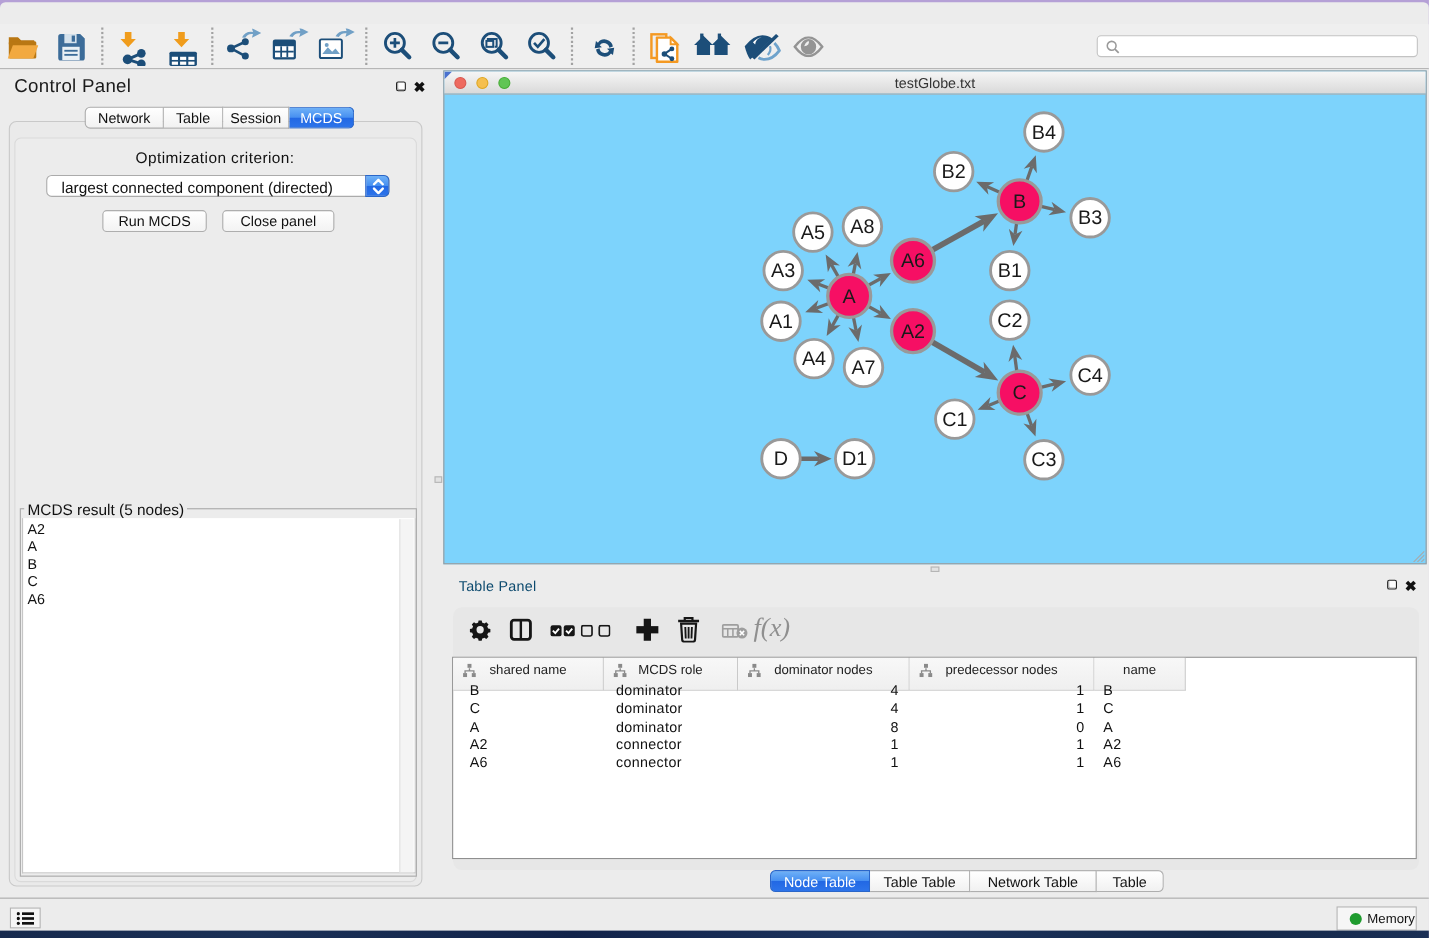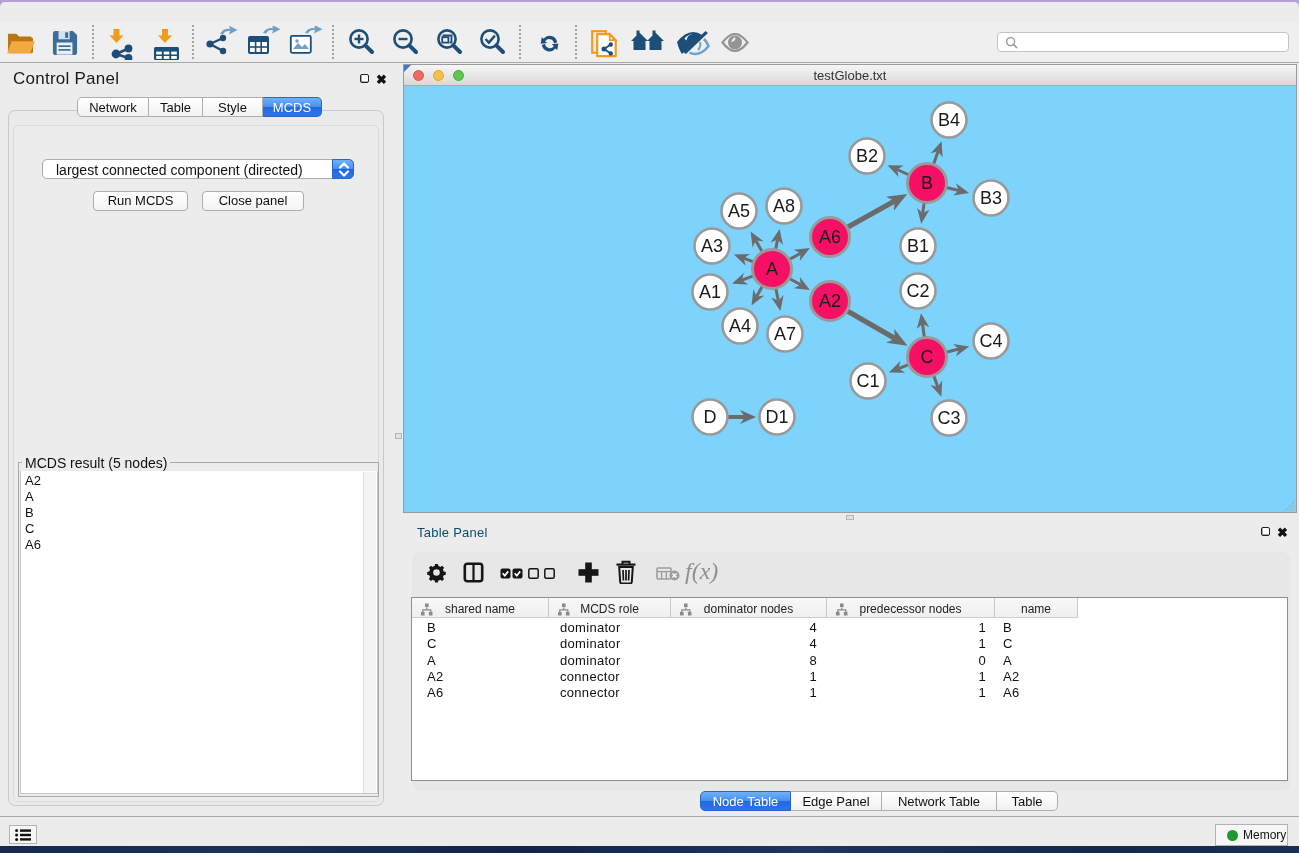--- a/index.html
+++ b/index.html
@@ -64,21 +64,21 @@
 #nettitle .nt { position:absolute; left:0; right:0; top:3px; text-align:center; font-size:13px; color:#333; }
 #netcorner { left:0; top:0; width:7px; height:7px; }
 #netgrip { right:1px; bottom:1px; width:12px; height:12px; }
 .divsq { width:7px; height:6px; background:#e2e2e2; border:1px solid #b5b5b5; }
 
 #tp-title { left:417px; top:462px; font-size:13px; letter-spacing:0.25px; color:#0c4a6e; }
 #tp-panel { left:412px; top:489px; width:878px; height:239px; background:#e7e7e7; border-radius:8px; }
 #tp-table { left:411px; top:534px; width:877px; height:184px; background:#fff; border:1px solid #8f8f8f; }
 #tp-tabs { left:672px; top:728px; width:398px;padding-left:28px; }
 #tp-tabs .t1w { width:91px; } #tp-tabs .t2w { width:91px; } #tp-tabs .t3w { width:115px; } #tp-tabs .t4w { width:61px; }
-.th { position:absolute; top:0; height:20px; border-right:1px solid #c9c9c9; border-bottom:1px solid #cfcfcf; background:linear-gradient(#f8f8f8,#efefef); }
+.th { position:absolute; top:0; height:30px; border-right:1px solid #c9c9c9; border-bottom:1px solid #cfcfcf; background:linear-gradient(#f8f8f8,#efefef); }
 .th .lbl { position:absolute; top:4px; width:100%; text-align:center; font-size:12px; color:#222; }
 .trow { position:absolute; font-size:13px; letter-spacing:0.3px; color:#111; height:16px; line-height:16px; }
 </style>
 </head>
 <body>
 <div id="win" class="abs">
   <div id="toolbar" class="abs">
     <svg class="abs" style="left:6px;top:9px" width="29" height="25" viewBox="0 0 31 27">
       <path d="M2 3 h9 l3 3 h13 v4 h-25 z" fill="#b97713"></path>
       <rect x="2" y="7" width="27" height="17" rx="1.5" fill="#b97713"></rect>
@@ -208,23 +208,24 @@
   <div id="main" class="abs">
     <div id="cp-title" class="abs">Control Panel</div>
     <div class="abs winbtn-sq" style="left:360px;top:11px"></div>
     <div class="abs winbtn-x" style="left:376px;top:12px">✖</div>
     <div id="cp-pane" class="abs">
       <div id="cp-inner" class="abs"></div>
     </div>
     <div id="cp-tabs" class="abs seg">
       <div class="t1w">Network</div>
         <div class="t2w">Table</div>
-        <div class="t3w">Style</div>
+        <div class="t3w">Session</div>
         <div class="t4w sel">MCDS</div>
     </div>
+    <div id="optlabel" class="abs" style="width:391px">Optimization criterion:</div>
     <div id="combo" class="abs">
       <div class="ctext">largest connected component (directed)</div>
       <div class="cbtn">
         <svg style="position:absolute;left:4px;top:2px" width="14" height="15" viewBox="0 0 14 15">
           <path d="M3 5.5 L7 1.5 L11 5.5" fill="none" stroke="#fff" stroke-width="2.2" stroke-linecap="round" stroke-linejoin="round"></path>
           <path d="M3 9.5 L7 13.5 L11 9.5" fill="none" stroke="#fff" stroke-width="2.2" stroke-linecap="round" stroke-linejoin="round"></path>
         </svg>
       </div>
     </div>
     <div id="btn-run" class="abs btn">Run MCDS</div>
@@ -439,21 +440,21 @@
         <div class="trow" style="left:415px;top:71px;width:159px;text-align:right">1</div>
         <div class="trow" style="left:591px;top:71px">A2</div>
       <div class="trow" style="left:15px;top:87px">A6</div>
         <div class="trow" style="left:148px;top:87px">connector</div>
         <div class="trow" style="left:259px;top:87px;width:146px;text-align:right">1</div>
         <div class="trow" style="left:415px;top:87px;width:159px;text-align:right">1</div>
         <div class="trow" style="left:591px;top:87px">A6</div>
     </div>
     <div id="tp-tabs" class="abs seg">
       <div class="t1w sel">Node Table</div>
-        <div class="t2w">Edge Panel</div>
+        <div class="t2w">Table Table</div>
         <div class="t3w">Network Table</div>
         <div class="t4w">Table</div>
     </div>
 
   </div>
   <div id="statusbar" class="abs">
     <div id="sbtn" class="abs">
       <svg style="position:absolute;left:5px;top:3px" width="16" height="12" viewBox="0 0 16 12">
         <circle cx="1.6" cy="1.6" r="1.5" fill="#111"></circle>
           <rect x="5" y="0.4" width="11" height="2.4" fill="#111"></rect>

